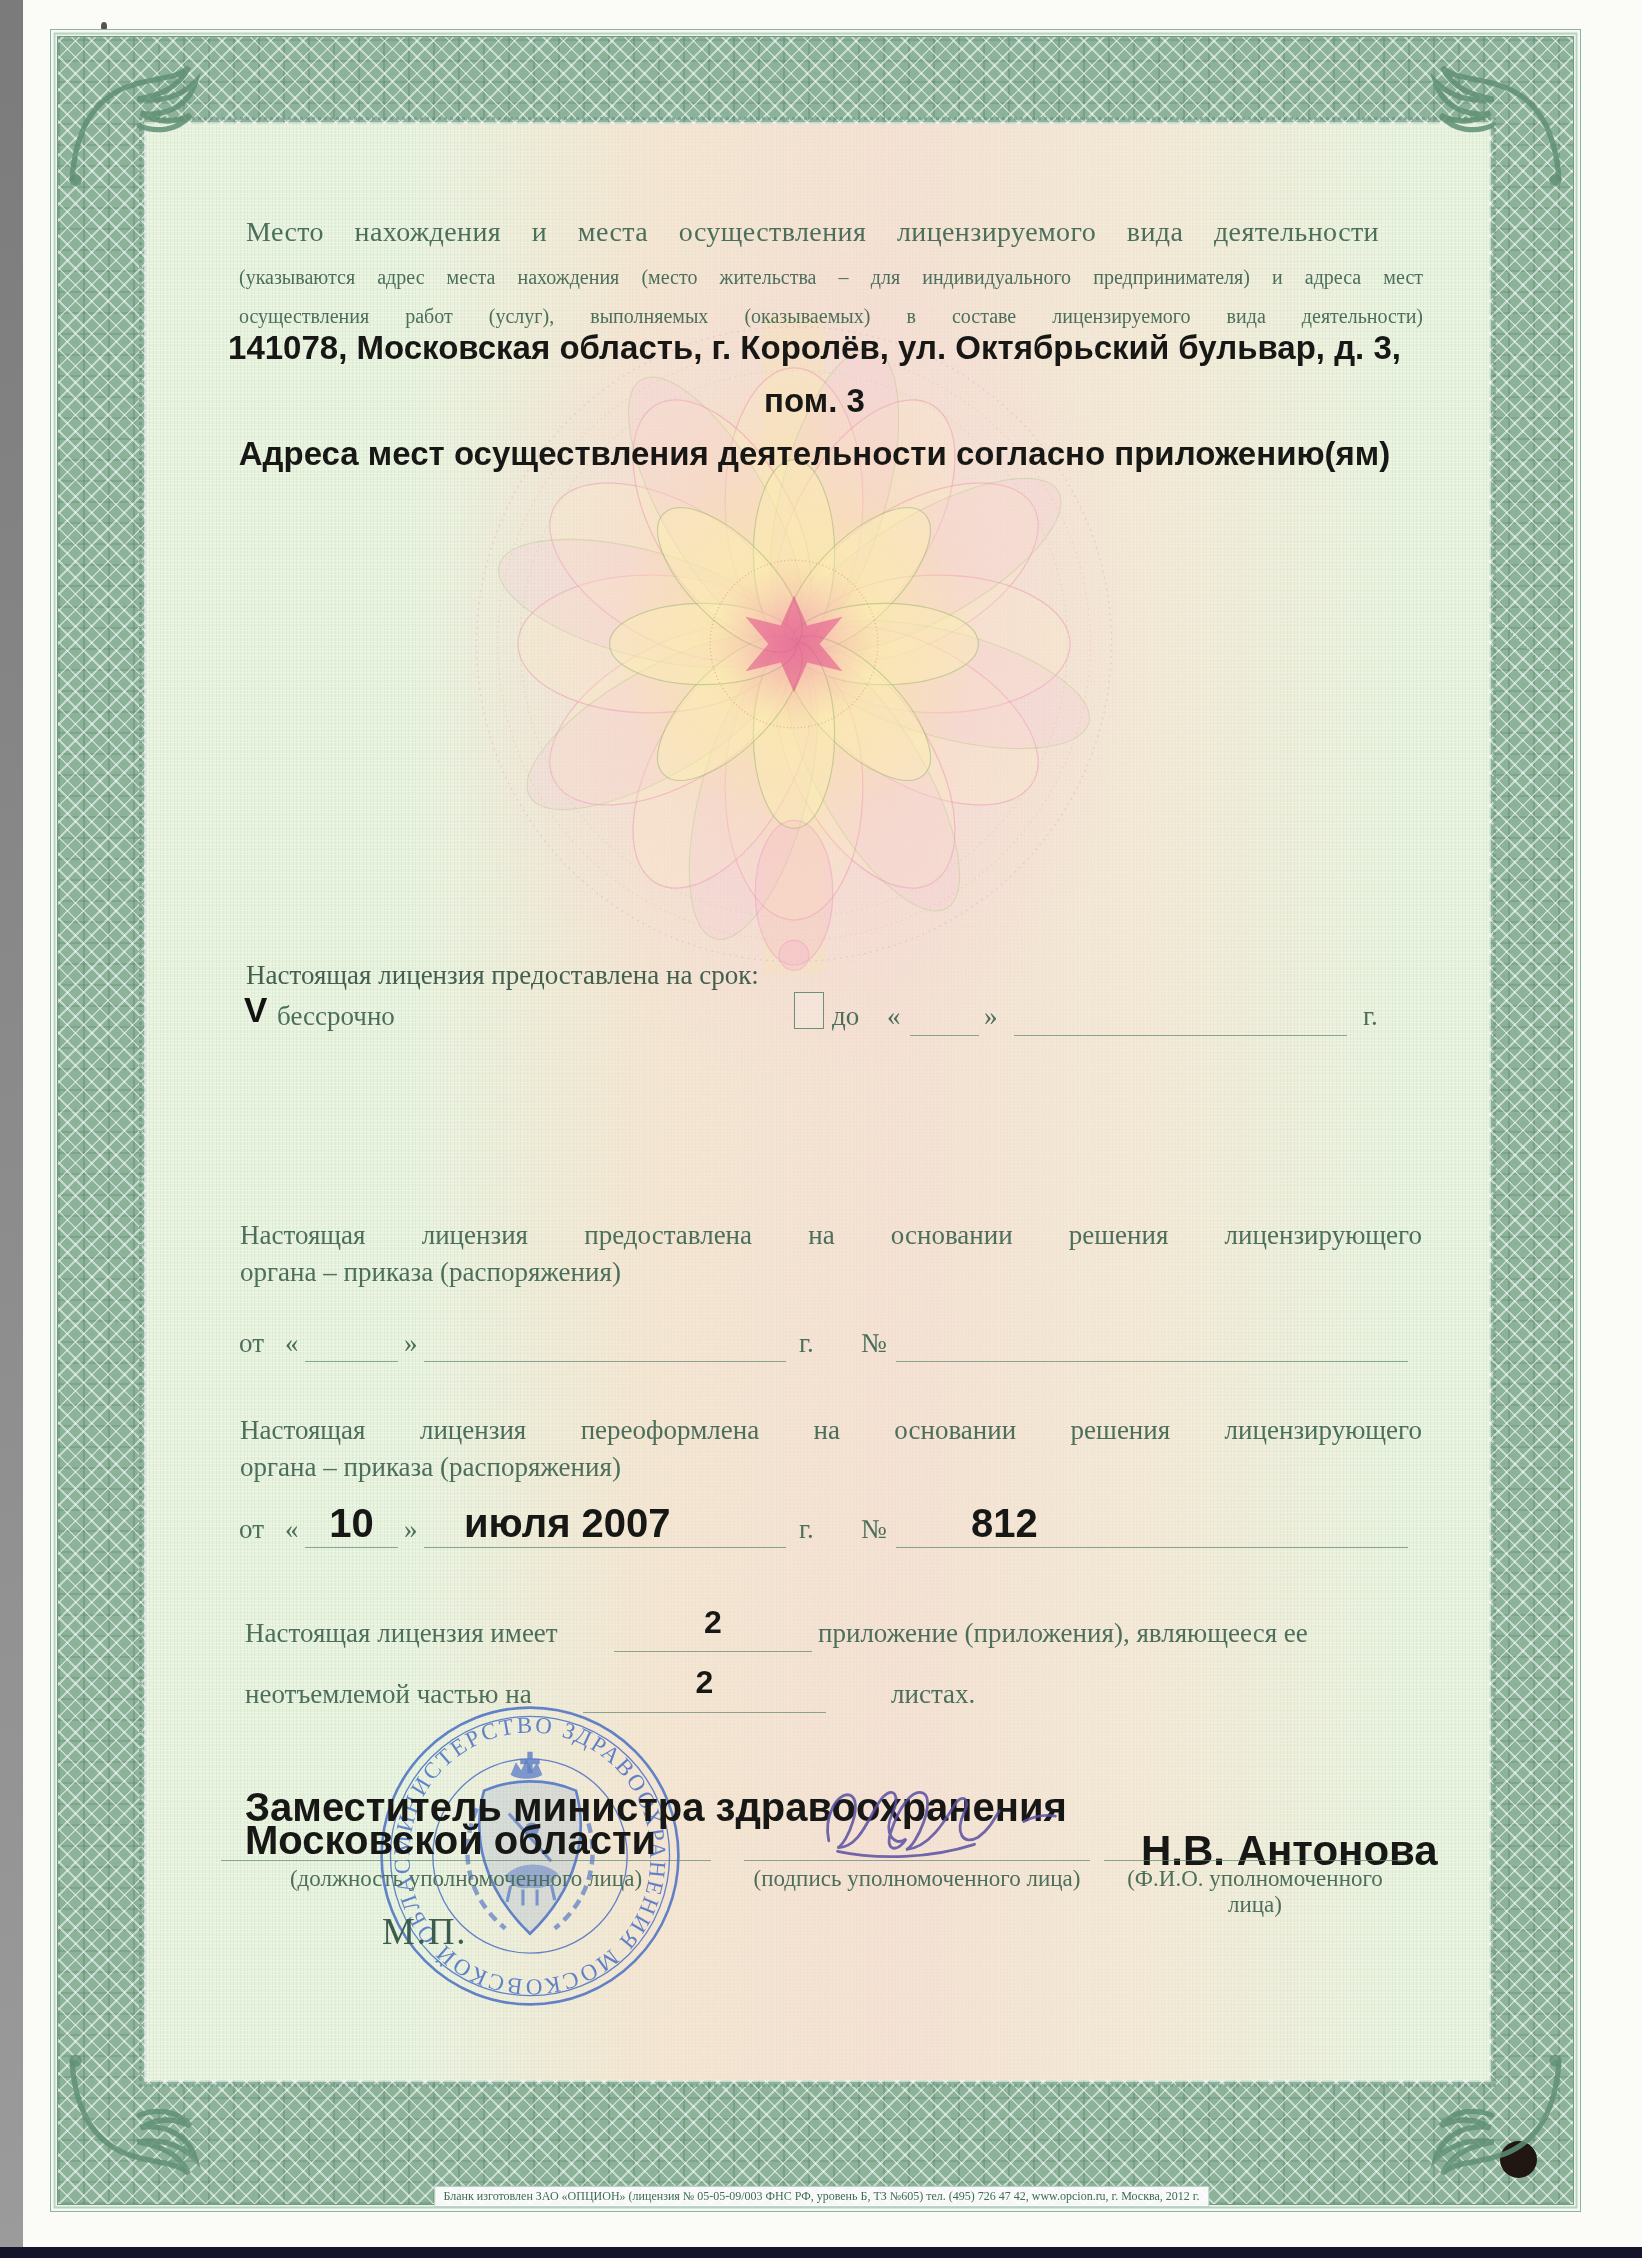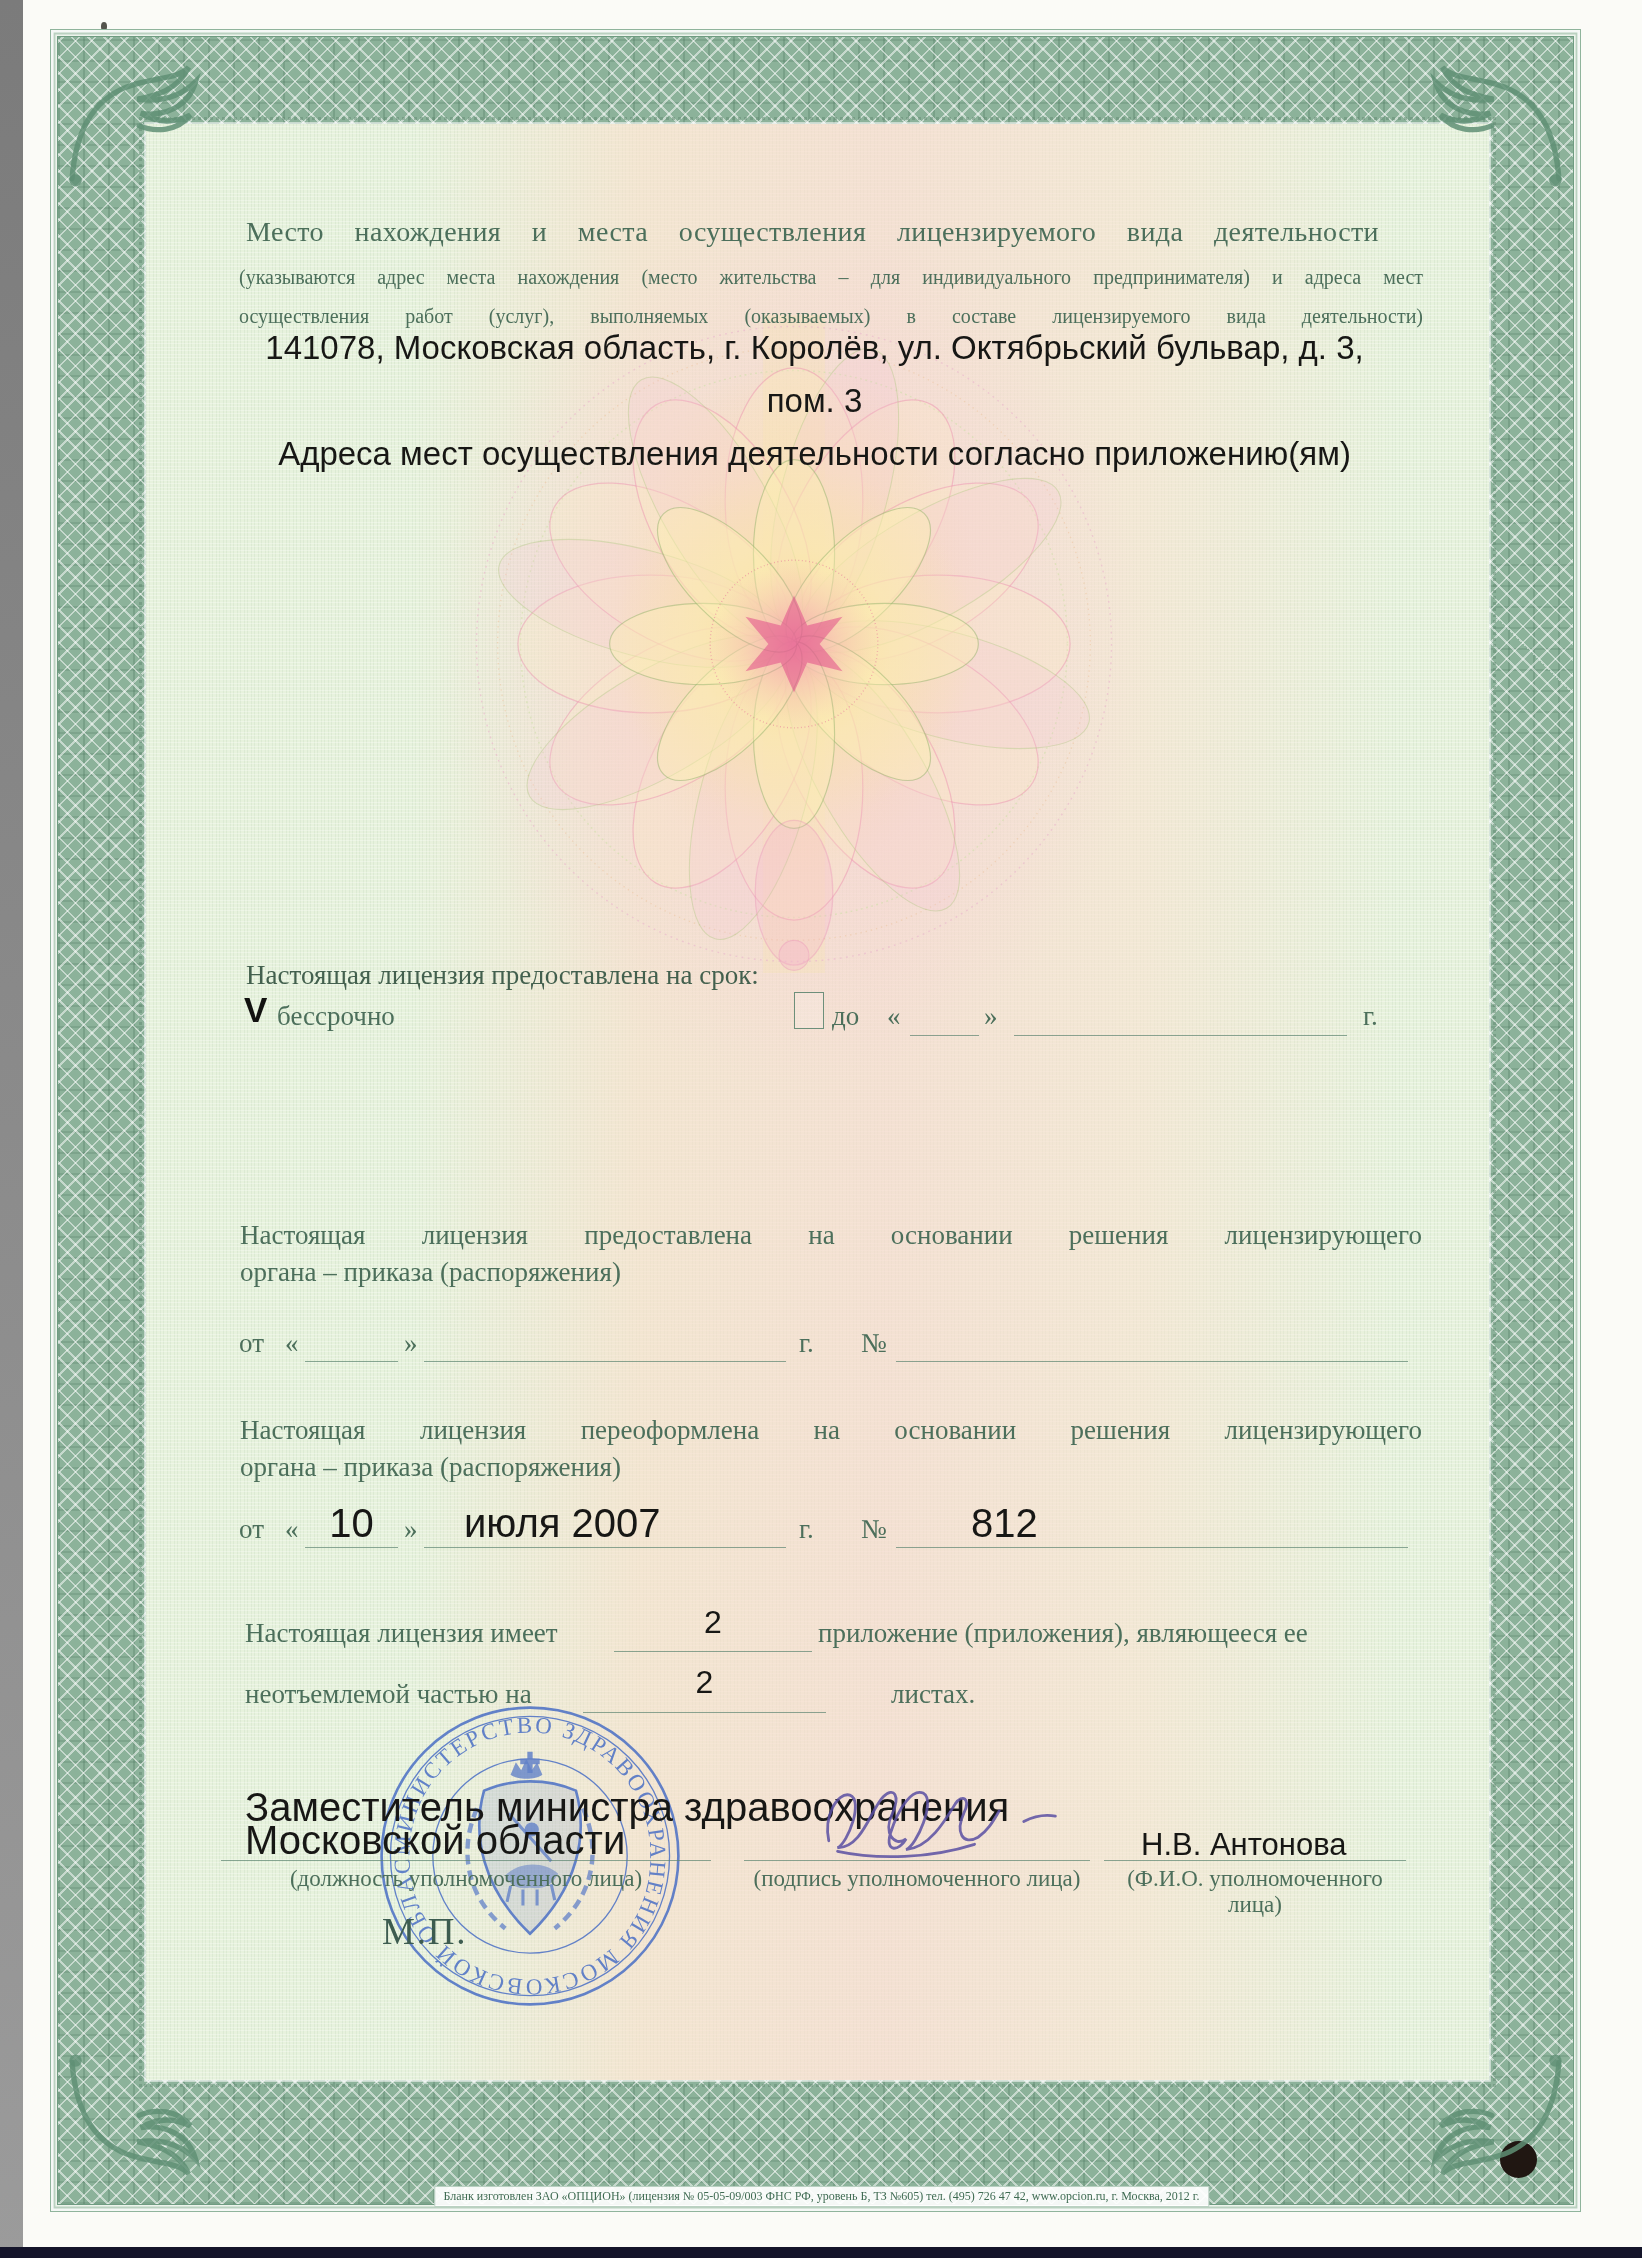--- a/index.html
+++ b/index.html
@@ -34,21 +34,21 @@
   
   .fgreen{color:#4c6f5b}
   .dgreen{color:#43604e}
   .heading{font-size:28px;letter-spacing:0.4px}
   .small23{font-size:20px;line-height:39px}
   .body31{font-size:27px}
   .note25{font-size:22px;line-height:28px;text-align:justify}
   .cap26{font-size:23px}
   .jl{text-align:justify;text-align-last:justify}
   .ctr{text-align:center}
-  .typed{font-family:"Liberation Sans",sans-serif;font-weight:400;color:#171715}
+  .typed{font-family:"Liberation Sans",sans-serif;font-weight:700;color:#171715}
   .t37{font-size:33px}
   .t34{font-size:40px;line-height:34px}
   .t36{font-size:32px}
   .ln{border-bottom:1.8px solid rgba(92,133,112,.7)}
   .chkbox{border:1.8px solid rgba(85,128,106,.85);background:rgba(255,255,255,.15)}
   .vmark{font-family:"Liberation Sans",sans-serif;font-weight:700;font-size:35px;color:#121210}
   .mp{font-size:37px;letter-spacing:1.8px;color:#3d5c50}
   .imprint{font-size:12px;color:#3f6b52;background:rgba(255,255,255,.92);
            padding:1.8px 8.8px;white-space:nowrap;border:0.9px solid rgba(143,180,156,.6)}
 </style>
@@ -275,21 +275,21 @@
     <div class="a typed t34" style="left:99px;top:1666px">Заместитель министра здравоохранения</div>
     <div class="a typed t34" style="left:99px;top:1699px">Московской области</div>
 
     <svg class="a" style="left:670px;top:1643px" width="282" height="101" viewBox="0 0 320 115">
       <g fill="none" stroke="#5b50a3" stroke-width="3.2" stroke-linecap="round" opacity=".85">
         <path d="M14 84 C8 56 24 28 38 32 C54 38 36 86 24 92 C52 92 62 48 76 34 C88 22 96 32 86 54 C76 74 88 92 102 82 C94 96 78 98 84 76 C94 44 110 24 122 30 C136 38 114 90 102 94 C128 92 146 62 158 42 C166 30 176 36 168 52 C158 74 166 90 184 80 C196 72 202 60 208 50"></path>
         <path d="M24 96 C70 106 130 104 180 88"></path>
         <path d="M236 62 C248 56 262 54 272 56"></path>
       </g>
     </svg>
-    <div class="a typed" style="left:995px;top:1703px;font-size:31px">Н.В. Антонова</div>
+    <div class="a typed" style="left:995px;top:1703px;font-size:42px">Н.В. Антонова</div>
 
     <div class="a ln" style="left:75px;top:1712px;width:490px;height:24px"></div>
     <div class="a ln" style="left:598px;top:1712px;width:346px;height:24px"></div>
     <div class="a ln" style="left:958px;top:1712px;width:302px;height:24px"></div>
 
     <div class="a fgreen cap26 ctr" style="left:75px;top:1742px;width:490px">(должность уполномоченного лица)</div>
     <div class="a fgreen cap26 ctr" style="left:598px;top:1742px;width:346px">(подпись уполномоченного лица)</div>
     <div class="a fgreen cap26 ctr" style="left:958px;top:1742px;width:302px">(Ф.И.О. уполномоченного лица)</div>
 
     <div class="a mp" style="left:236px;top:1786px">М.П.</div>

